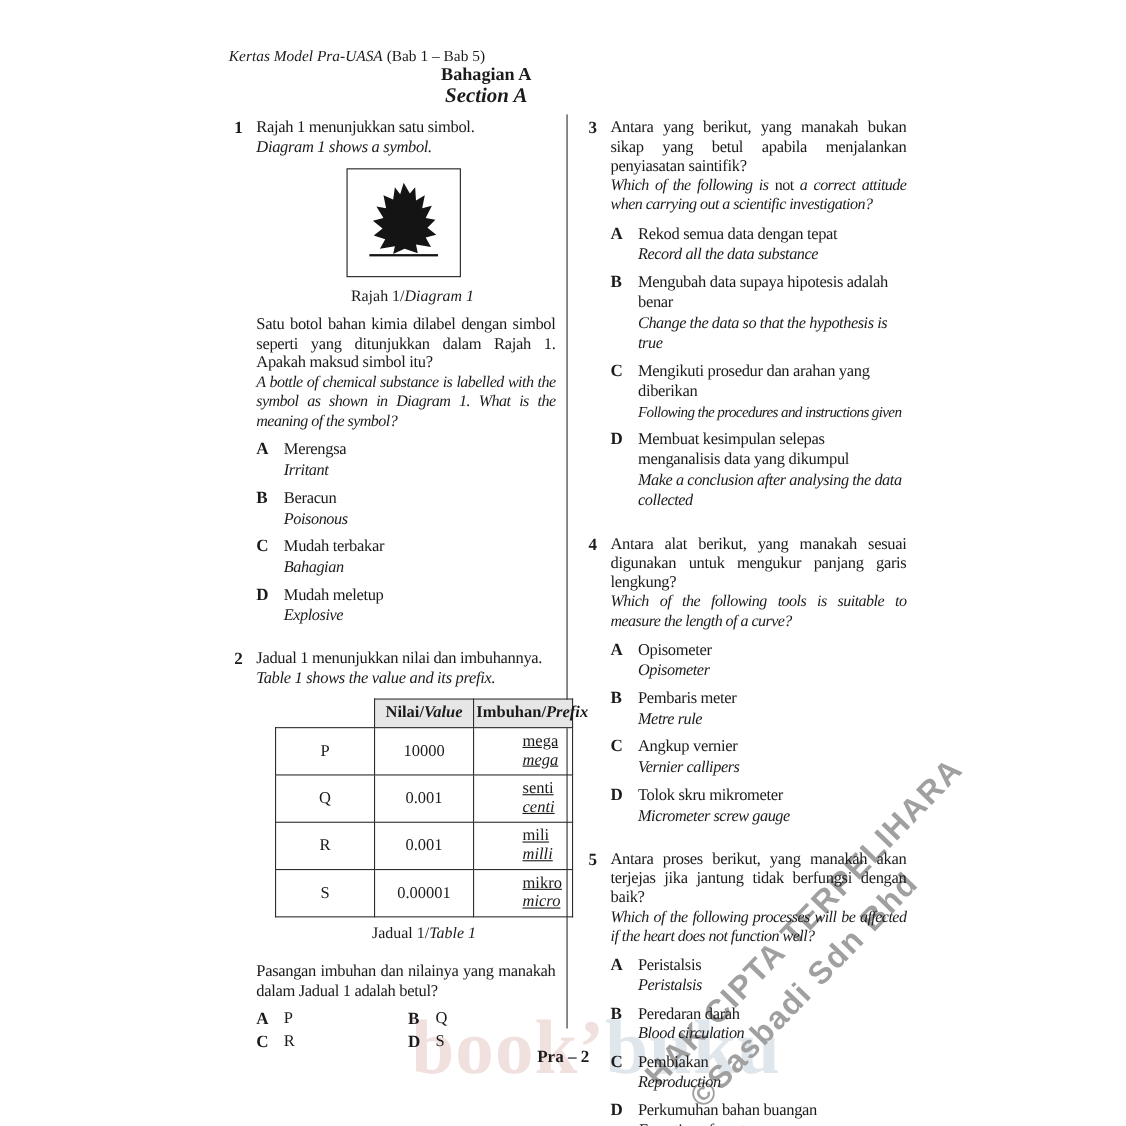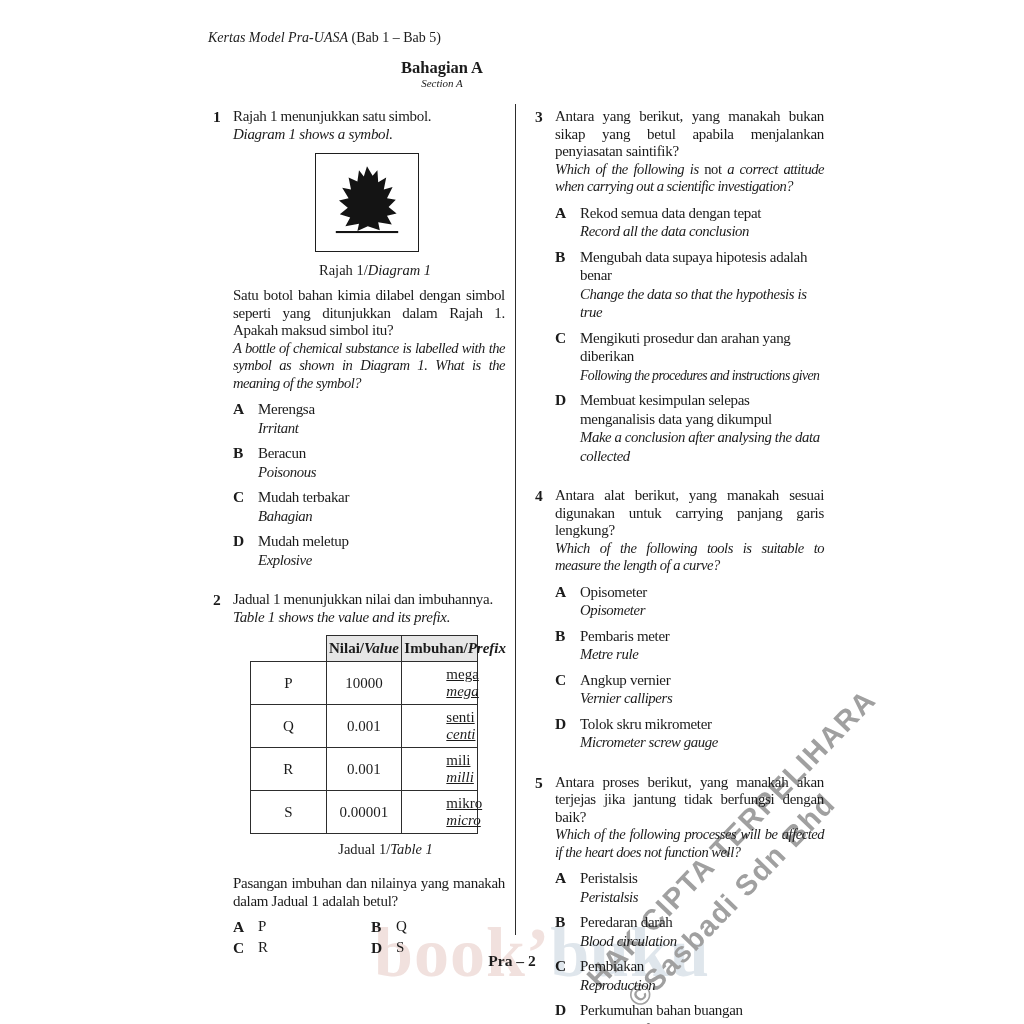--- a/index.html
+++ b/index.html
@@ -4,27 +4,27 @@
 <style>
   * { margin:0; padding:0; box-sizing:border-box; }
   html,body { background:#ffffff; }
   body { width:1024px; height:1024px; overflow:hidden; }
   .page {
     position:relative; width:1024px; height:1024px; background:#fff;
     font-family:"Liberation Serif", serif; color:#1b1b1b;
   }
 
   
-  .doc-header { position:absolute; left:208px; top:30px; font-size:14px; z-index:1; }
+  .doc-header { position:absolute; left:208px; top:44px; font-size:14px; z-index:1; }
   .doc-header .it { font-style:italic; }
 
   
   .section-head { position:absolute; left:0; top:58px; width:884px; text-align:center; line-height:1.18; z-index:1; }
   .section-my { font-weight:bold; font-size:16.5px; }
-  .section-en { font-weight:normal; font-style:italic; font-size:11px; }
+  .section-en { font-weight:bold; font-style:italic; font-size:19px; }
 
   
   .divider { position:absolute; left:515px; top:104px; width:1.4px; height:831px; background:#2d2d2d; z-index:1; }
 
   
   .col { position:absolute; top:108px; z-index:1; }
   .col-left  { left:213px; width:292px; }
   .col-right { left:535px; width:289px; }
 
   .q { display:flex; margin-bottom:15px; }
@@ -46,21 +46,21 @@
   
   .figure-wrap { width:120px; margin:10px 0 8px 82px; text-align:center; }
   .symbol-box {
     width:104px; height:99px; border:1.6px solid #1e1e1e;
     display:flex; align-items:center; justify-content:center; background:#fff;
   }
   .fig-caption { margin-top:10px; font-size:14.5px; white-space:nowrap; }
   .fig-caption .it { font-style:italic; }
 
   
-  .ptable { border-collapse:collapse; margin:9px 0 0 17px; width:228px; table-layout:fixed; }
+  .ptable { border-collapse:collapse; margin:9px 0 0 17px; width:271px; table-layout:fixed; }
   .ptable th, .ptable td { border:1.4px solid #2d2d2d; }
   .ptable th { background:#e6e6e6; font-size:15px; font-weight:bold; padding:4px 2px; }
   .ptable th .it { font-style:italic; }
   .ptable th.blank { border:none; background:#fff; }
   .ptable td { height:43px; font-size:15px; }
   .ptable td.lbl { width:27px; text-align:center; }
   .ptable td.val { width:121px; text-align:center; }
   .ptable td.pre { width:123px; padding-left:44px; line-height:17px;text-decoration:underline; }
   .ptable td.pre .en { font-style:italic; }
   .tbl-caption { width:271px; margin-left:17px; text-align:center; font-size:14.5px; margin-top:7px; }
@@ -219,42 +219,42 @@
   <div class="col col-right">
 
     <div class="q">
       <div class="qnum">3</div>
       <div class="qbody">
         <p class="my">Antara yang berikut, yang manakah bukan sikap yang betul apabila menjalankan penyiasatan saintifik?</p>
         <p class="en en-stem"><span>Which of the following is </span><span class="upright">not</span><span> a correct attitude when carrying out a scientific investigation?</span></p>
         <div class="opts">
           <div class="opt">
             <span class="opt-letter">A</span>
-            <span class="opt-body"><span class="my">Rekod semua data dengan tepat</span><br><span class="en">Record all the data conclusion</span></span>
+            <span class="opt-body"><span class="my">Rekod semua data dengan tepat</span><br><span class="en">Record all the data substance</span></span>
           </div>
           <div class="opt">
             <span class="opt-letter">B</span>
             <span class="opt-body"><span class="my">Mengubah data supaya hipotesis adalah benar</span><br><span class="en">Change the data so that the hypothesis is true</span></span>
           </div>
           <div class="opt">
             <span class="opt-letter">C</span>
             <span class="opt-body"><span class="my">Mengikuti prosedur dan arahan yang diberikan</span><br><span class="en" style="font-size:13.8px;letter-spacing:-0.6px">Following the procedures and instructions given</span></span>
           </div>
           <div class="opt">
             <span class="opt-letter">D</span>
             <span class="opt-body"><span class="my">Membuat kesimpulan selepas menganalisis data yang dikumpul</span><br><span class="en">Make a conclusion after analysing the data collected</span></span>
           </div>
         </div>
       </div>
     </div>
 
     <div class="q">
       <div class="qnum">4</div>
       <div class="qbody">
-        <p class="my">Antara alat berikut, yang manakah sesuai digunakan untuk carrying panjang garis lengkung?</p>
+        <p class="my">Antara alat berikut, yang manakah sesuai digunakan untuk mengukur panjang garis lengkung?</p>
         <p class="en en-stem">Which of the following tools is suitable to measure the length of a curve?</p>
         <div class="opts">
           <div class="opt">
             <span class="opt-letter">A</span>
             <span class="opt-body"><span class="my">Opisometer</span><br><span class="en">Opisometer</span></span>
           </div>
           <div class="opt">
             <span class="opt-letter">B</span>
             <span class="opt-body"><span class="my">Pembaris meter</span><br><span class="en">Metre rule</span></span>
           </div>

